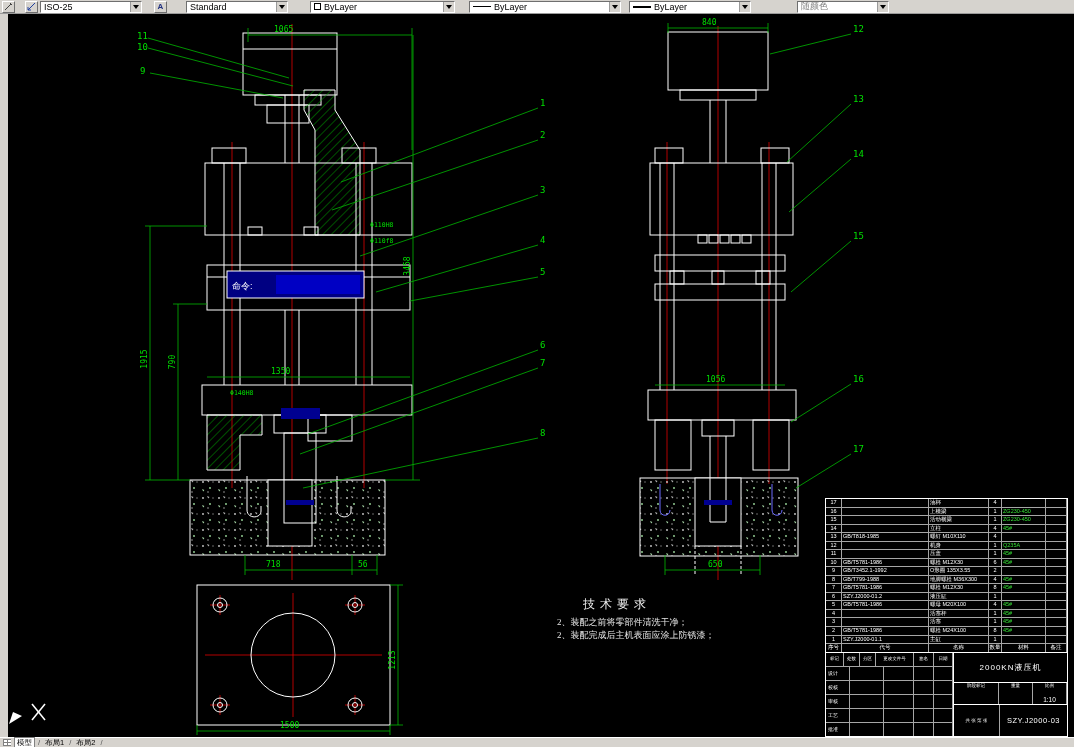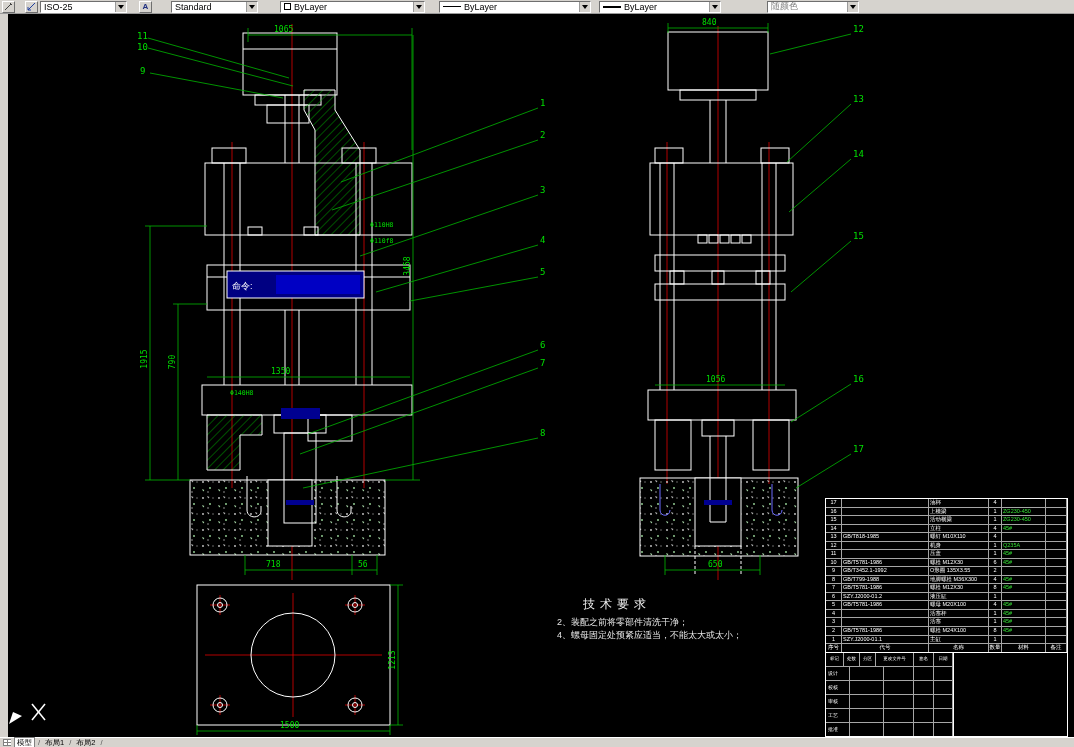--- a/index.html
+++ b/index.html
@@ -13,29 +13,29 @@
   .combo .cval{flex:1;white-space:nowrap;overflow:hidden}
   .carrow{width:11px;height:10px;flex:0 0 auto;background:#d6d3ce;border-left:1px solid #9a9a9a;display:flex;align-items:flex-start;justify-content:center;margin-left:auto}
   .carrow::after{content:"";border:3px solid transparent;border-top:4px solid #000;margin-top:3px}
   .swatch{width:7px;height:7px;background:#fff;border:1px solid #000;flex:0 0 auto}
   .ltline{width:18px;height:0;border-top:1px solid #000;flex:0 0 auto}
   .lwline{width:18px;height:0;border-top:2px solid #000;flex:0 0 auto}
   .combo.disabled .cval{color:#808080}
 
   .ml2{margin-left:2px}.ml3{margin-left:19px}.ml8{margin-left:8px}.ml10{margin-left:10px}
   .ml12{margin-left:12px}.ml14{margin-left:14px}.ml22{margin-left:22px}.ml34{margin-left:46px}
-  .w100{width:87px}.w145{width:145px}.w152{width:152px}.w120{width:122px}.w90{width:92px}
+  .w100{width:102px}.w145{width:145px}.w152{width:152px}.w120{width:122px}.w90{width:92px}
 
   
   .side-strip{position:absolute;left:0;top:14px;width:8px;height:723px;background:#d6d3ce}
   .canvas{position:absolute;left:8px;top:14px;width:1066px;height:723px;background:#000}
   .canvas svg{position:absolute;left:0;top:0}
 
   
-  .techreq{position:absolute;left:549px;top:584px;width:270px;color:#e6e6e6;font-size:9px;line-height:13px;font-family:Liberation Sans, sans-serif}
+  .techreq{position:absolute;left:549px;top:584px;width:270px;color:#e6e6e6;font-size:9px;line-height:13px;font-family:Liberation Serif, serif}
   .tr-title{font-size:12px;letter-spacing:5px;margin:0 0 5px 26px;color:#f0f0f0}
 
   
   .ptable{position:absolute;left:817px;top:484px;width:243px;height:239px;border:1px solid #fff;color:#fff;font-size:5.5px;line-height:1}
   .plist{display:flex;flex-direction:column;height:145px}
   .prow{flex:1;display:grid;grid-template-columns:16px 87px 60px 13px 44px 1fr;border-bottom:1px solid rgba(255,255,255,.65);overflow:hidden}
   .pcell{border-right:1px solid rgba(255,255,255,.65);white-space:nowrap;overflow:hidden;display:flex;align-items:center;padding-left:1px}
   .pc0{justify-content:center;padding-left:0}
   .pc3{justify-content:center;padding-left:0}
   .pc4{color:#35e035}
@@ -336,21 +336,21 @@
   <g stroke="#ffffff" stroke-width="1.6">
     <line x1="24" y1="690" x2="37" y2="706"></line>
     <line x1="37" y1="690" x2="24" y2="706"></line>
   </g>
   <path d="M1,710 L14,702 L5,698 Z" fill="#ffffff"></path>
 </svg>
 
   <div class="techreq">
     <div class="tr-title">技术要求</div>
     <div class="tr-item">2、装配之前将零部件清洗干净；</div>
-    <div class="tr-item">4、螺母固定处预紧应适当，不能太大或太小；</div>
+    <div class="tr-item">2、装配完成后主机表面应涂上防锈漆；</div>
   </div>
 
   <div class="ptable">
     <div class="plist">
         <div class="prow">
           <div class="pcell pc0">17</div>
           <div class="pcell pc1"></div>
           <div class="pcell pc2">油杯</div>
           <div class="pcell pc3">4</div>
           <div class="pcell pc4"></div>
@@ -532,20 +532,35 @@
             <div></div>
           </div>
         <div class="tb-rolerow">
             <div>批准</div>
             <div></div>
             <div></div>
             <div></div>
             <div></div>
           </div>
       </div>
+      <div class="tb-right">
+        <div class="tb-name">2000KN液压机</div>
+        <div class="tb-mid">
+          <div class="cell">阶段标记</div>
+          <div class="cell">重量</div>
+          <div class="cell">
+            <span>比例</span>
+            <span class="tb-scaleval">1:10</span>
+          </div>
+        </div>
+        <div class="tb-bot">
+          <div class="tb-sheet">共 张 第 张</div>
+          <div class="tb-no">SZY.J2000-03</div>
+        </div>
+      </div>
     </div>
   </div>
 </div>
 
 <div class="tabbar">
   <div class="tabgrid"></div>
   <span class="tab active">模型</span>
   <span class="tabsep">/</span>
   <span class="tab">布局1</span>
   <span class="tabsep">/</span>

